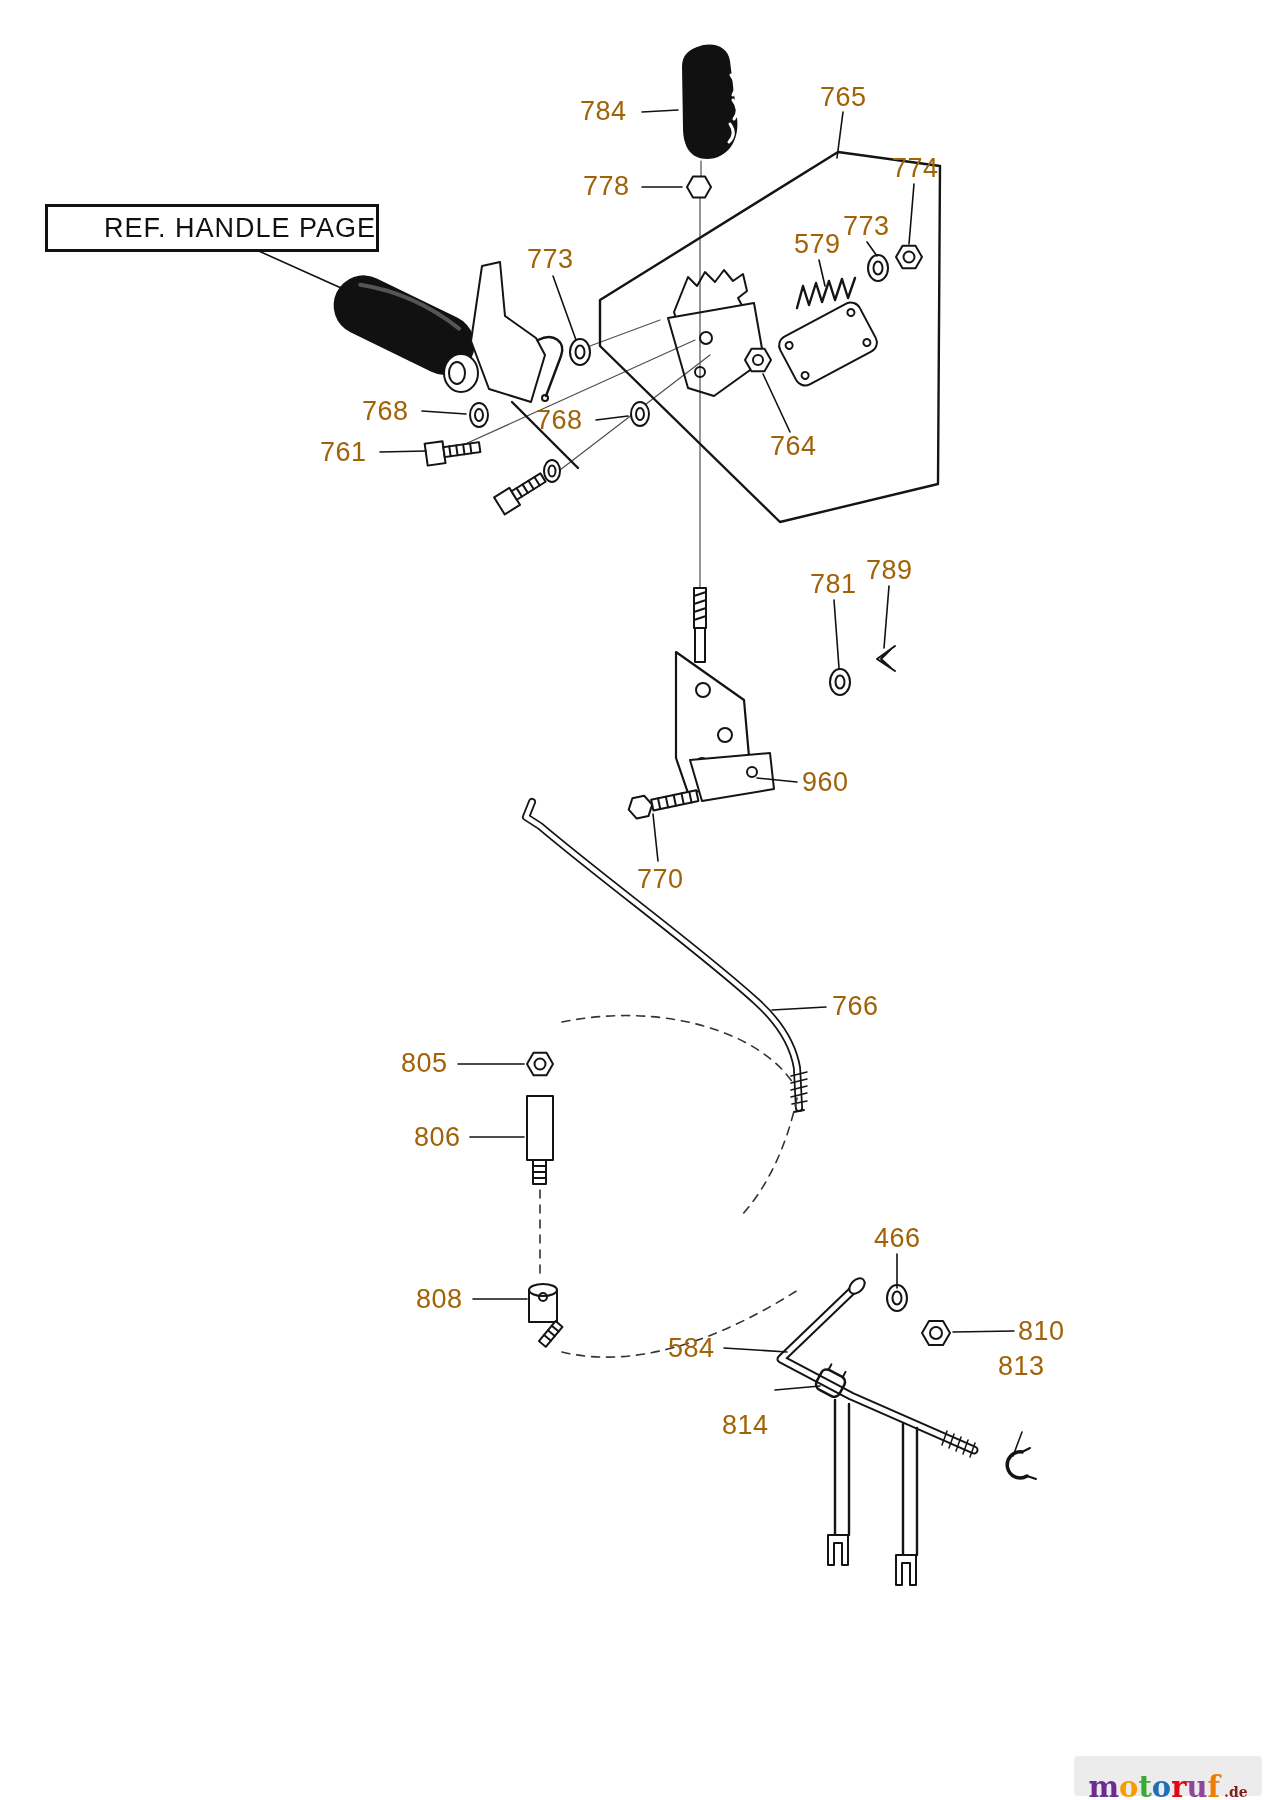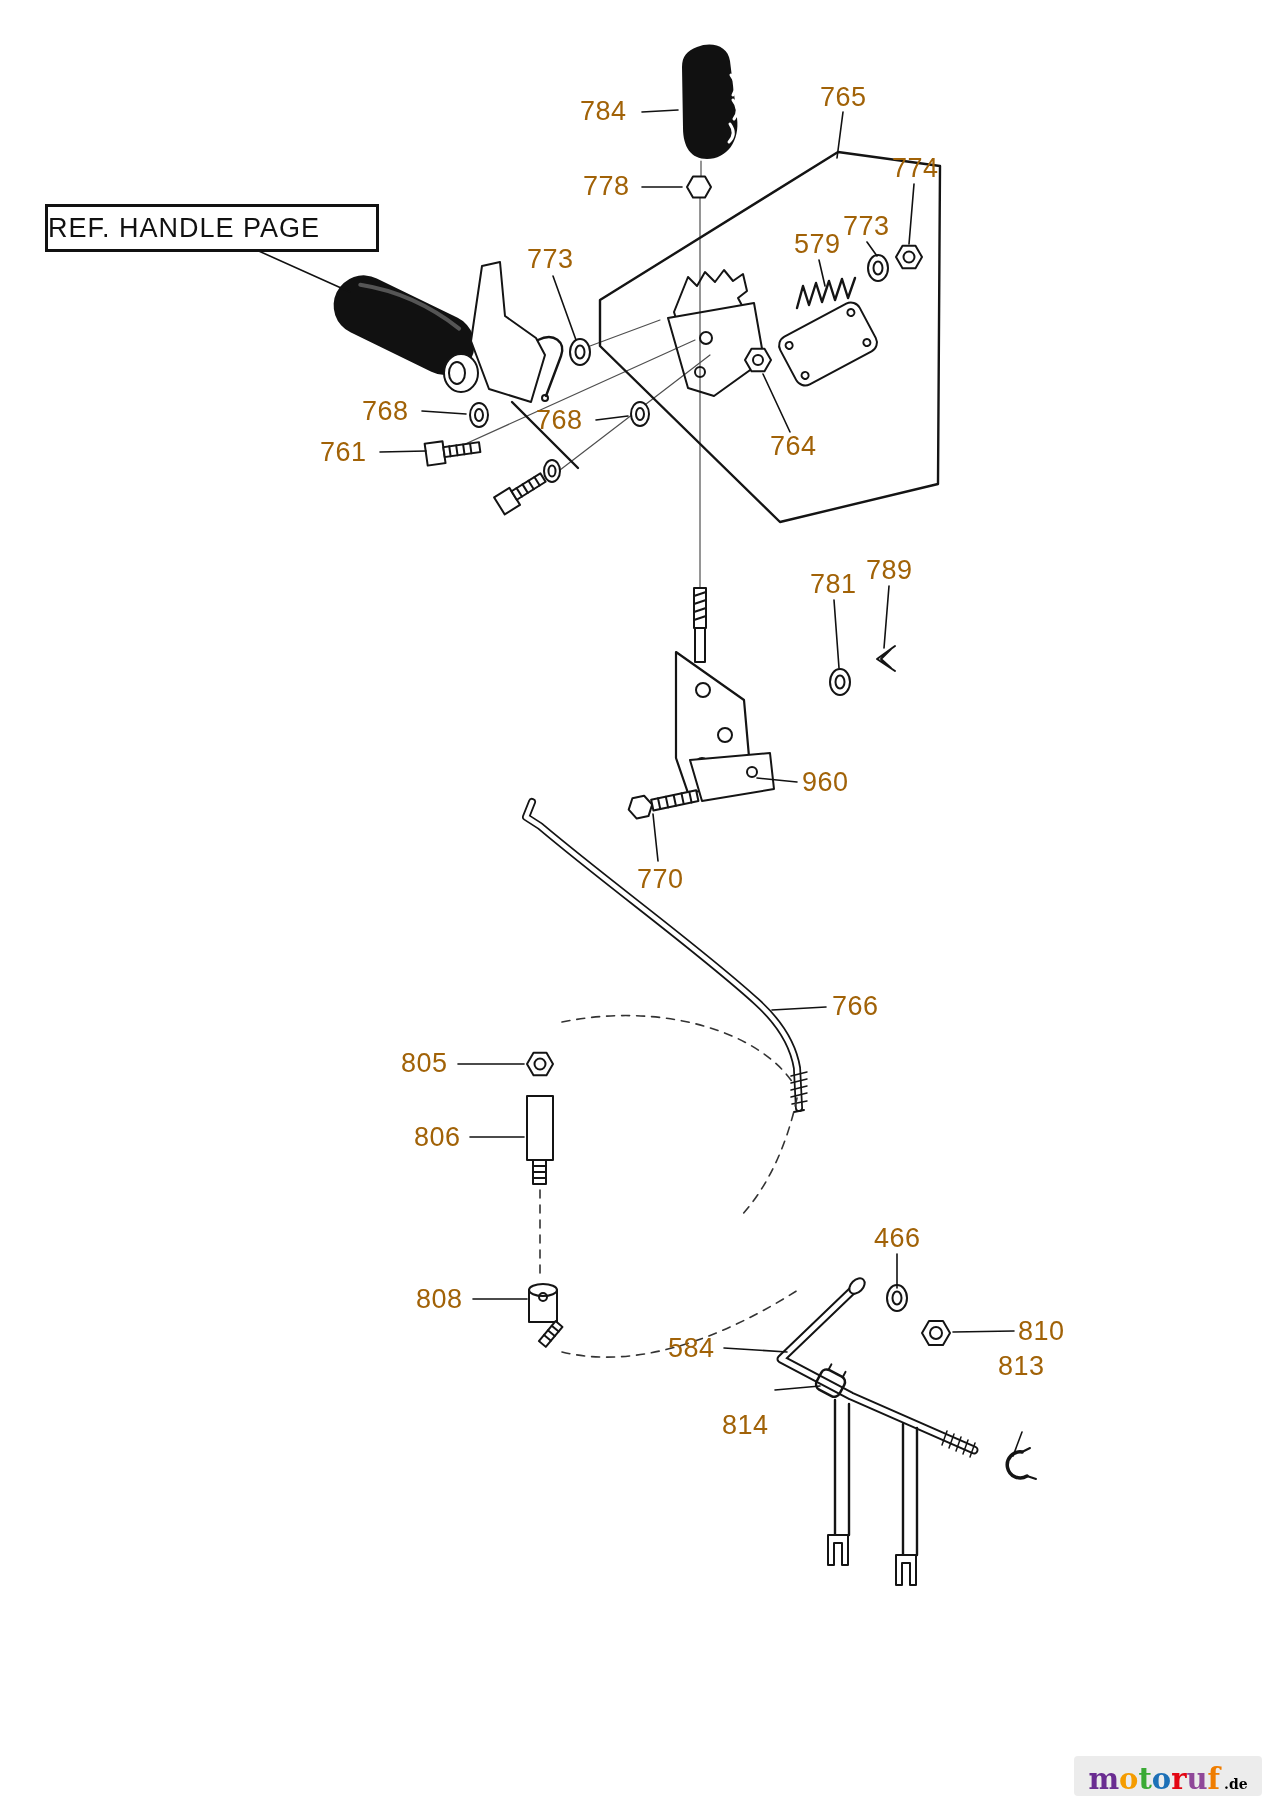--- a/index.html
+++ b/index.html
@@ -6,32 +6,32 @@
   body{
     width:1271px;height:1800px;position:relative;background:#ffffff;
     font-family:"Liberation Sans",sans-serif;overflow:hidden;
   }
   .plabel{
     position:absolute;font-size:27px;color:#a16207;letter-spacing:.5px;
     font-family:"Liberation Sans",sans-serif;white-space:nowrap;
   }
   .ref-box{
     position:absolute;left:45px;top:204px;width:328px;height:42px;
-    border:3px solid #111;display:flex;align-items:center;justify-content:flex-start;
+    border:3px solid #111;display:flex;align-items:center;justify-content:flex-end;
     font-size:27px;letter-spacing:1px;color:#111;background:#fff;
   }
   svg.art{position:absolute;left:0;top:0;}
   .watermark{
     position:absolute;left:1074px;top:1756px;width:188px;height:40px;
     background:#ececec;border-radius:4px;display:flex;align-items:baseline;
-    justify-content:center;padding-top:6px;box-sizing:border-box;
+    justify-content:center;padding-top:14px;box-sizing:border-box;
   }
   .wm-word{font-family:"DejaVu Serif",serif;font-weight:bold;font-size:29px;line-height:34px;}
   .wm-word span{display:inline;}
-  .wm-suffix{font-family:"DejaVu Serif",serif;font-weight:bold;font-size:14px;color:#000000;margin-left:4px;}
+  .wm-suffix{font-family:"DejaVu Serif",serif;font-weight:bold;font-size:14px;color:#7f1d1d;margin-left:4px;}
 </style>
 </head>
 <body>
 
 <svg class="art" width="1271" height="1800" viewBox="0 0 1271 1800" stroke="#141414" fill="none" stroke-width="2" stroke-linecap="round" stroke-linejoin="round">
 
   <g>
     <path d="M600,300 L838,152 L940,166 L938,484 L780,522 L600,346 Z" stroke-width="2.4"></path>
     <g transform="rotate(-28 828 344)">
       <rect x="783" y="317" width="90" height="54" rx="10"></rect>

